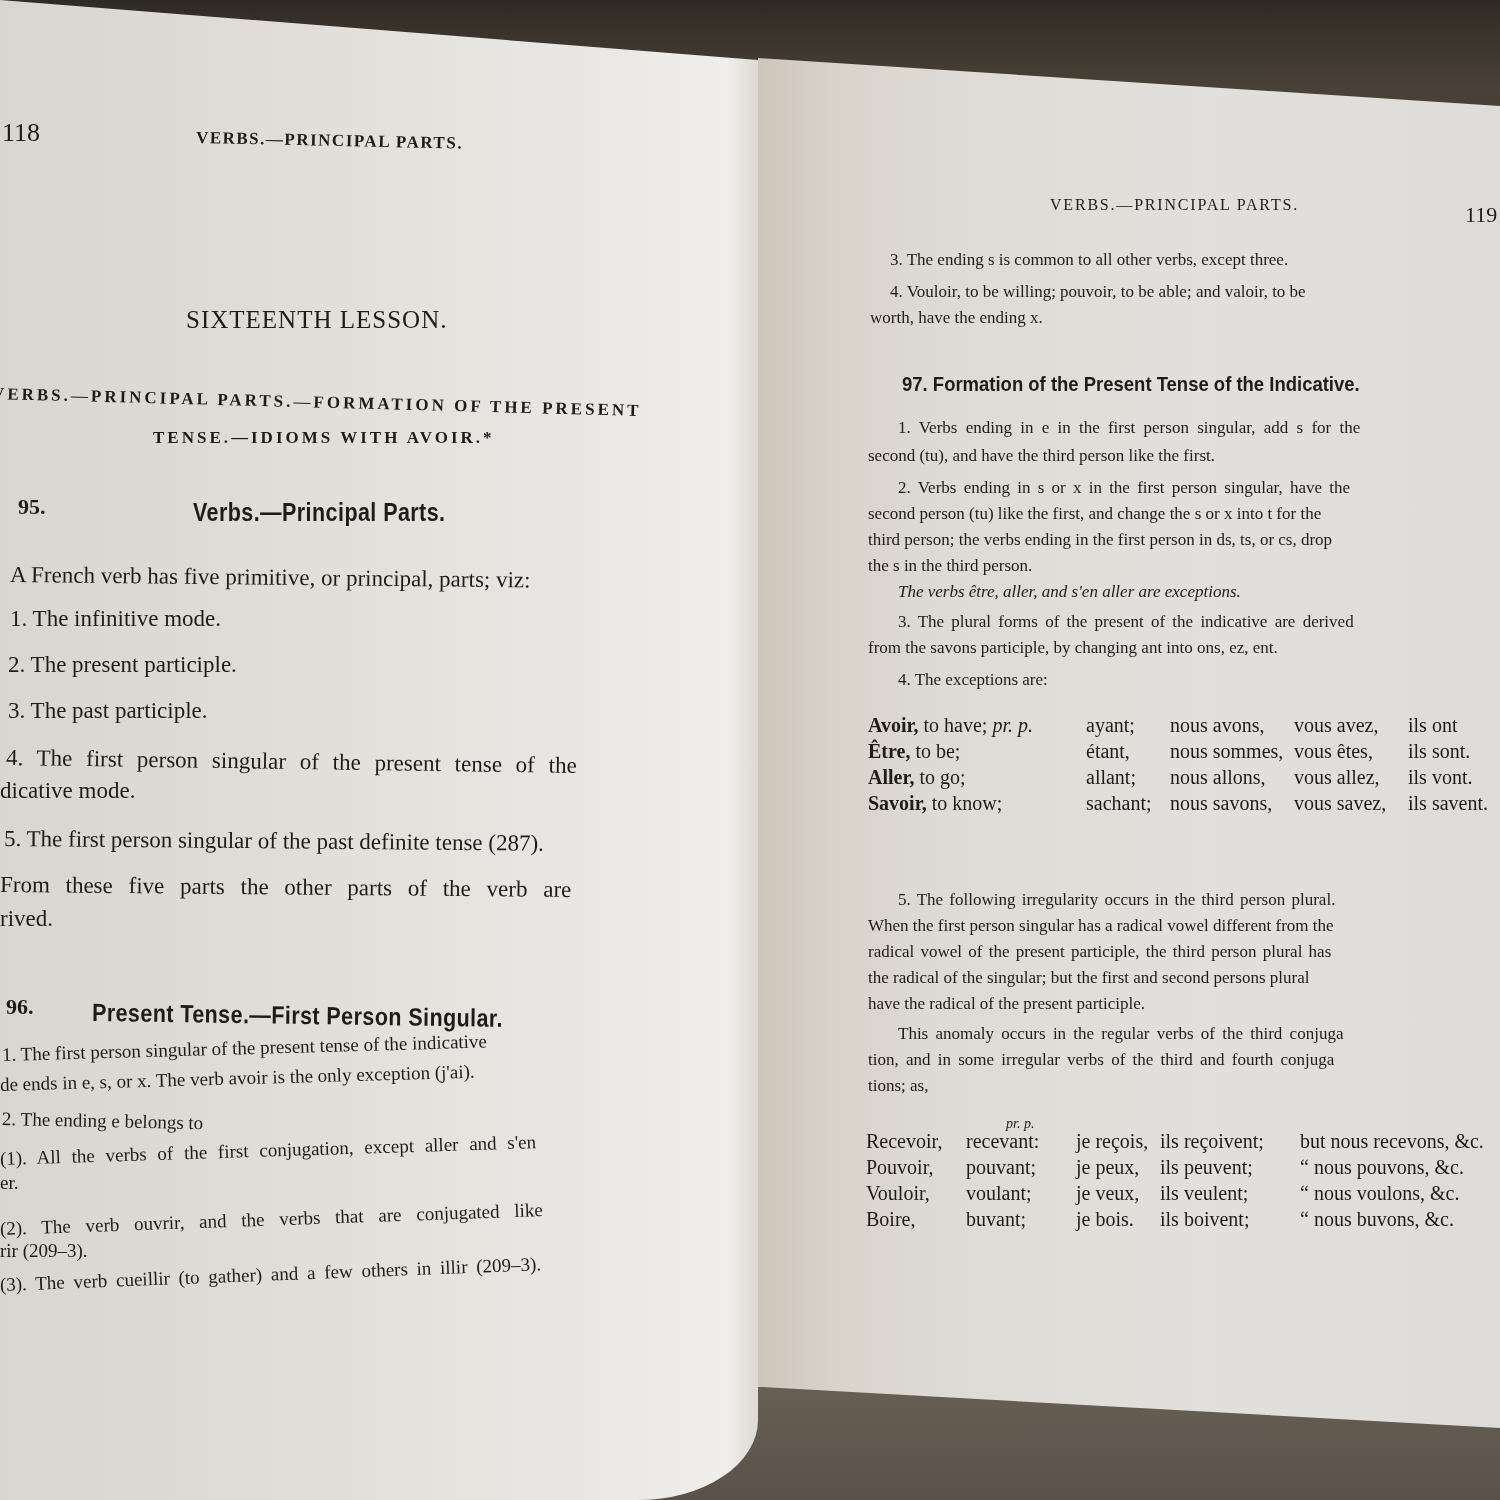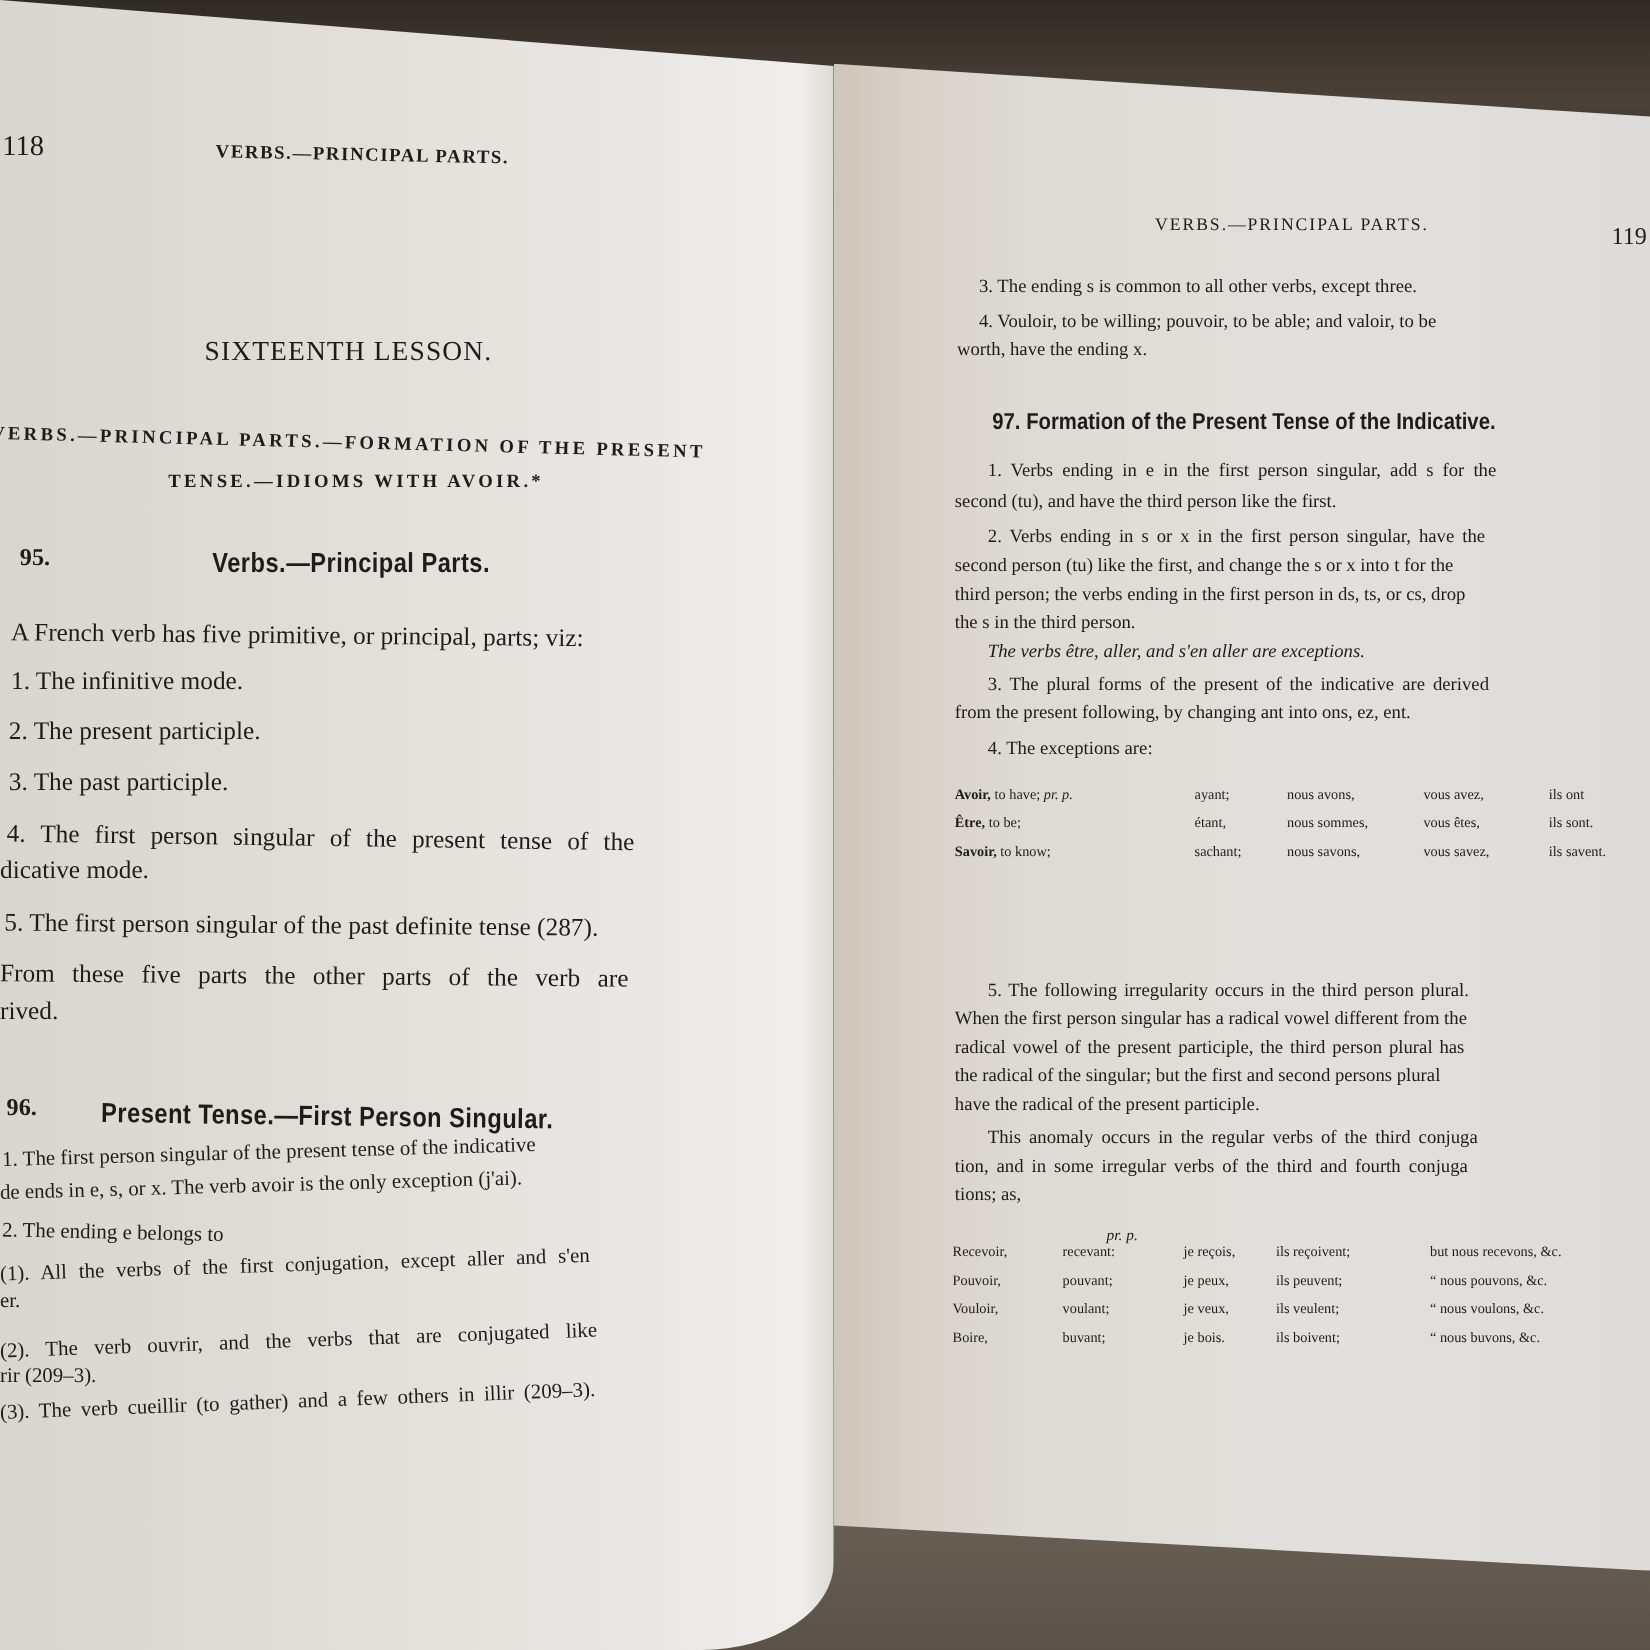--- a/index.html
+++ b/index.html
@@ -41,21 +41,21 @@
   .page-num { font-size: 26px; }
   .lesson-title { font-size: 25px; letter-spacing: 1px; }
   .lesson-sub { font-size: 17px; letter-spacing: 3px; font-weight: bold; }
   .sec-num { font-size: 22px; font-weight: bold; }
   .sec-title { font-size: 25px; font-weight: bold; font-family: "Liberation Sans", "DejaVu Sans", sans-serif; transform: scaleX(0.86); transform-origin: left; letter-spacing: 0.5px;}
   .body-l { font-size: 23px; }
   .body-m { font-size: 19px; }
   .body-r { font-size: 17px; }
   b { font-weight: bold; }
   .sec-title-r { font-size: 21px; font-weight: bold; font-family: "Liberation Sans", "DejaVu Sans", sans-serif; transform: scaleX(0.88); transform-origin: left; }
-  .tbl td { padding: 0; font-size: 13px; white-space: nowrap; vertical-align: top; height: 26px; }
+  .tbl td { padding: 0; font-size: 20px; white-space: nowrap; vertical-align: top; height: 26px; }
   .tbl { border-collapse: collapse; }
   i.prp { font-style: italic; }
 </style>
 </head>
 <body>
 
 <div class="table-surface"></div>
 
 <div class="page page-left">
   <div class="abs page-num" style="left:2px; top:118px;">118</div>
@@ -105,38 +105,45 @@
 <div class="abs body-r" style="left:898px; top:418px; word-spacing:4px;">1. Verbs ending in e in the first person singular, add s for the</div>
 <div class="abs body-r" style="left:868px; top:446px;text-align:right;">second (tu), and have the third person like the first.</div>
 
 <div class="abs body-r" style="left:898px; top:478px; word-spacing:3px;">2. Verbs ending in s or x in the first person singular, have the</div>
 <div class="abs body-r" style="left:868px; top:504px;">second person (tu) like the first, and change the s or x into t for the</div>
 <div class="abs body-r" style="left:868px; top:530px;">third person; the verbs ending in the first person in ds, ts, or cs, drop</div>
 <div class="abs body-r" style="left:868px; top:556px;">the s in the third person.</div>
 <div class="abs body-r" style="left:898px; top:582px;font-style:italic;">The verbs être, aller, and s'en aller are exceptions.</div>
 
 <div class="abs body-r" style="left:898px; top:612px; word-spacing:3px;">3. The plural forms of the present of the indicative are derived</div>
-<div class="abs body-r" style="left:868px; top:638px;">from the present following, by changing ant into ons, ez, ent.</div>
+<div class="abs body-r" style="left:868px; top:638px;">from the savons participle, by changing ant into ons, ez, ent.</div>
 <div class="abs body-r" style="left:898px; top:670px;">4. The exceptions are:</div>
 
 <table class="abs tbl" style="left:868px; top:714px;">
   <tbody>
       <tr>
     <td style="width:218px;"><b>Avoir,</b> <span>to have;</span> <i class="prp">pr. p.</i></td>
     <td style="width:84px;">ayant;</td>
     <td style="width:124px;">nous avons,</td>
     <td style="width:114px;">vous avez,</td>
     <td>ils ont</td>
   </tr>
   <tr>
     <td><b>Être,</b> <span>to be;</span></td>
     <td>étant,</td>
     <td>nous sommes,</td>
     <td>vous êtes,</td>
     <td>ils sont.</td>
+  </tr>
+  <tr>
+    <td><b>Aller,</b> <span>to go;</span></td>
+    <td>allant;</td>
+    <td>nous allons,</td>
+    <td>vous allez,</td>
+    <td>ils vont.</td>
   </tr>
   <tr>
     <td><b>Savoir,</b> <span>to know;</span></td>
     <td>sachant;</td>
     <td>nous savons,</td>
     <td>vous savez,</td>
     <td>ils savent.</td>
   </tr>
 </tbody>
   </table>

